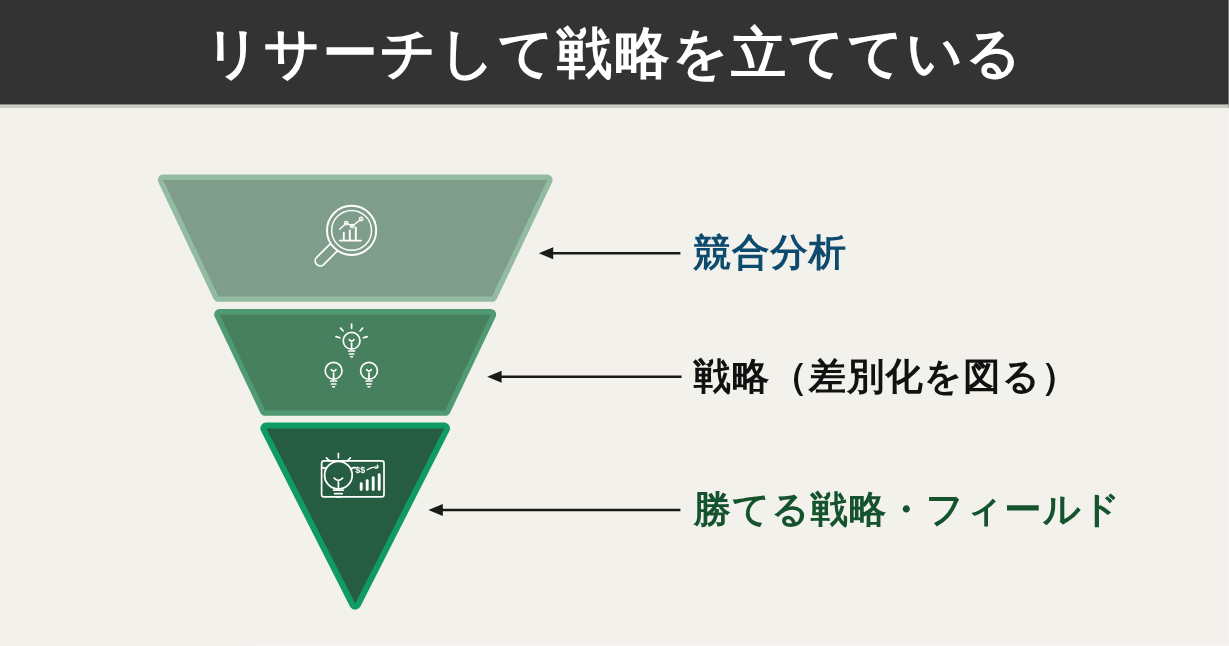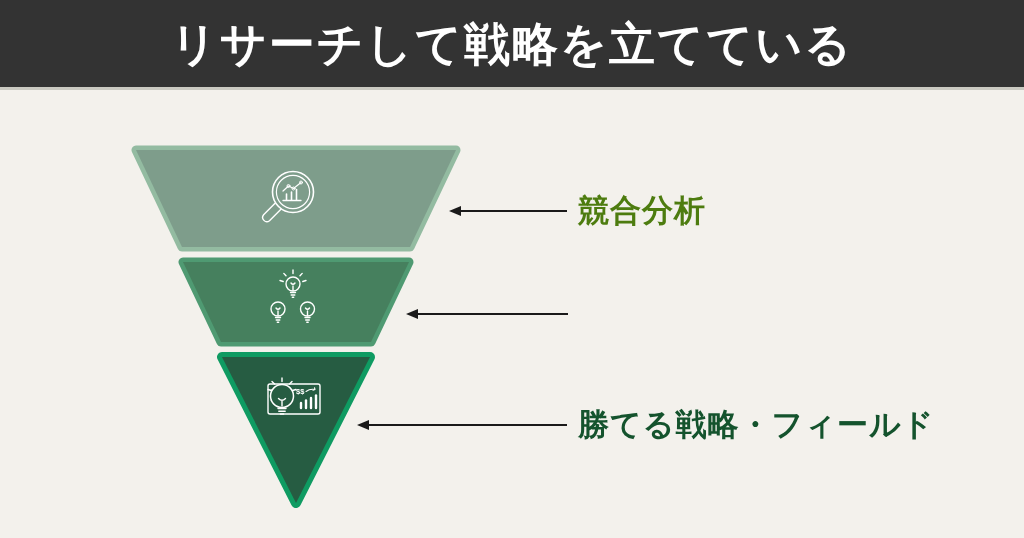--- a/index.html
+++ b/index.html
@@ -125,16 +125,17 @@
     <g>
       <line x1="416" y1="314" x2="568" y2="314" stroke-width="2.2" stroke="#1a1a1a"></line>
       <polygon points="406,314 418,309 418,319" fill="#1a1a1a"></polygon>
     </g>
     <g>
       <line x1="367" y1="425" x2="567" y2="425" stroke-width="2.2" stroke="#1a1a1a"></line>
       <polygon points="357,425 369,420 369,430" fill="#1a1a1a"></polygon>
     </g>
   </svg>
 
-  <div class="funnel-label lbl-1" style="color: #4d7c0f;">競合分析</div>
+  <div class="funnel-label lbl-1" style="color: #0c4a6e;">競合分析</div>
+  <div class="funnel-label lbl-2" style="color: rgb(17, 17, 17);">戦略（差別化を図る）</div>
   <div class="funnel-label lbl-3" style="color: #14532d;">勝てる戦略・フィールド</div>
 
 </div>
 
 </body></html>

